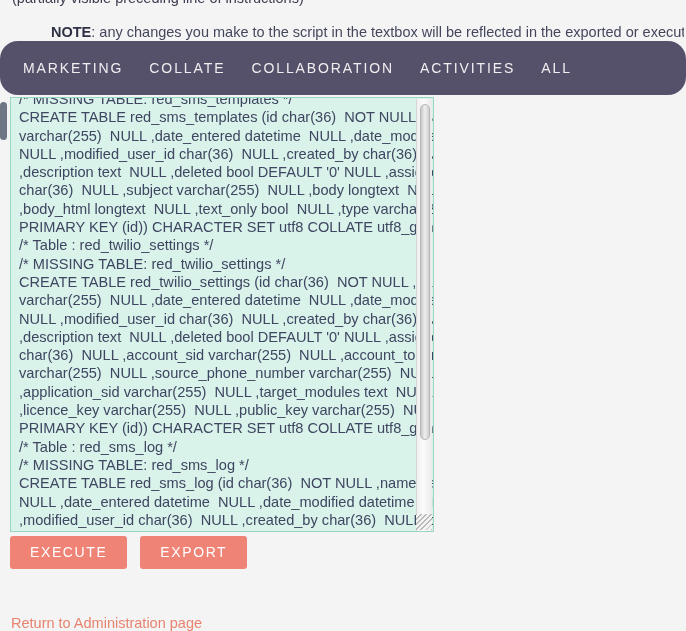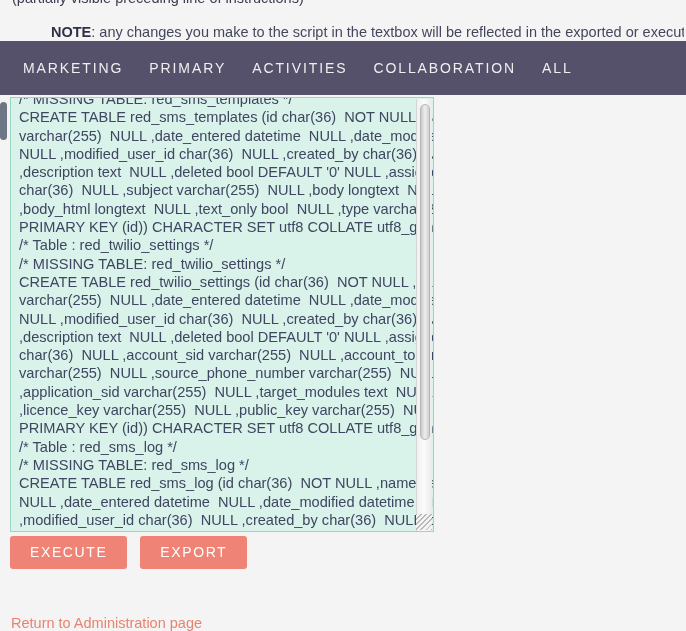--- a/index.html
+++ b/index.html
@@ -56,20 +56,21 @@
   .navbar {
     position: absolute;
     left: 0;
     top: 41px;
     width: 686px;
     height: 54px;
     background: #55516a;
     display: flex;
     align-items: center;
     padding-left: 10px;
+    border-radius: 18px;
   }
   .nav-item {
     color: #f2eef0;
     font-size: 14px;
     letter-spacing: 1.9px;
     padding: 6px 13px;
     text-decoration: none;
     white-space: nowrap;
     cursor: pointer;
     font-weight: 400;
@@ -185,23 +186,23 @@
 <div id="page">
 
   <div class="clipped-top">(partially visible preceding line of instructions)</div>
 
   <div class="note-line">
     <span class="note-strong">NOTE</span><span>:</span><span> any changes you make to the script in the textbox will be reflected in the exported or executed code.</span>
   </div>
 
   <nav class="navbar">
     <a class="nav-item" href="#">MARKETING</a>
-    <a class="nav-item" href="#">PRIMARY</a>
+    <a class="nav-item" href="#">COLLATE</a>
+    <a class="nav-item" href="#">COLLABORATION</a>
     <a class="nav-item" href="#">ACTIVITIES</a>
-    <a class="nav-item" href="#">COLLABORATION</a>
     <a class="nav-item" href="#">ALL</a>
   </nav>
 
   <div class="page-scroll-thumb"></div>
 
   <div class="script-area">
     <pre class="script-text">/* MISSING TABLE: red_sms_templates */
 CREATE TABLE red_sms_templates (id char(36)  NOT NULL ,name varchar(255)  NULL ,date_entered datetime  NULL ,date_modified datetime  NULL ,modified_user_id char(36)  NULL ,created_by char(36)  NULL ,description text  NULL ,deleted bool DEFAULT '0' NULL ,assigned_user_id char(36)  NULL ,subject varchar(255)  NULL ,body longtext  NULL ,body_html longtext  NULL ,text_only bool  NULL ,type varchar(255)  NULL  , PRIMARY KEY (id)) CHARACTER SET utf8 COLLATE utf8_general_ci;
 /* Table : red_twilio_settings */
 /* MISSING TABLE: red_twilio_settings */

